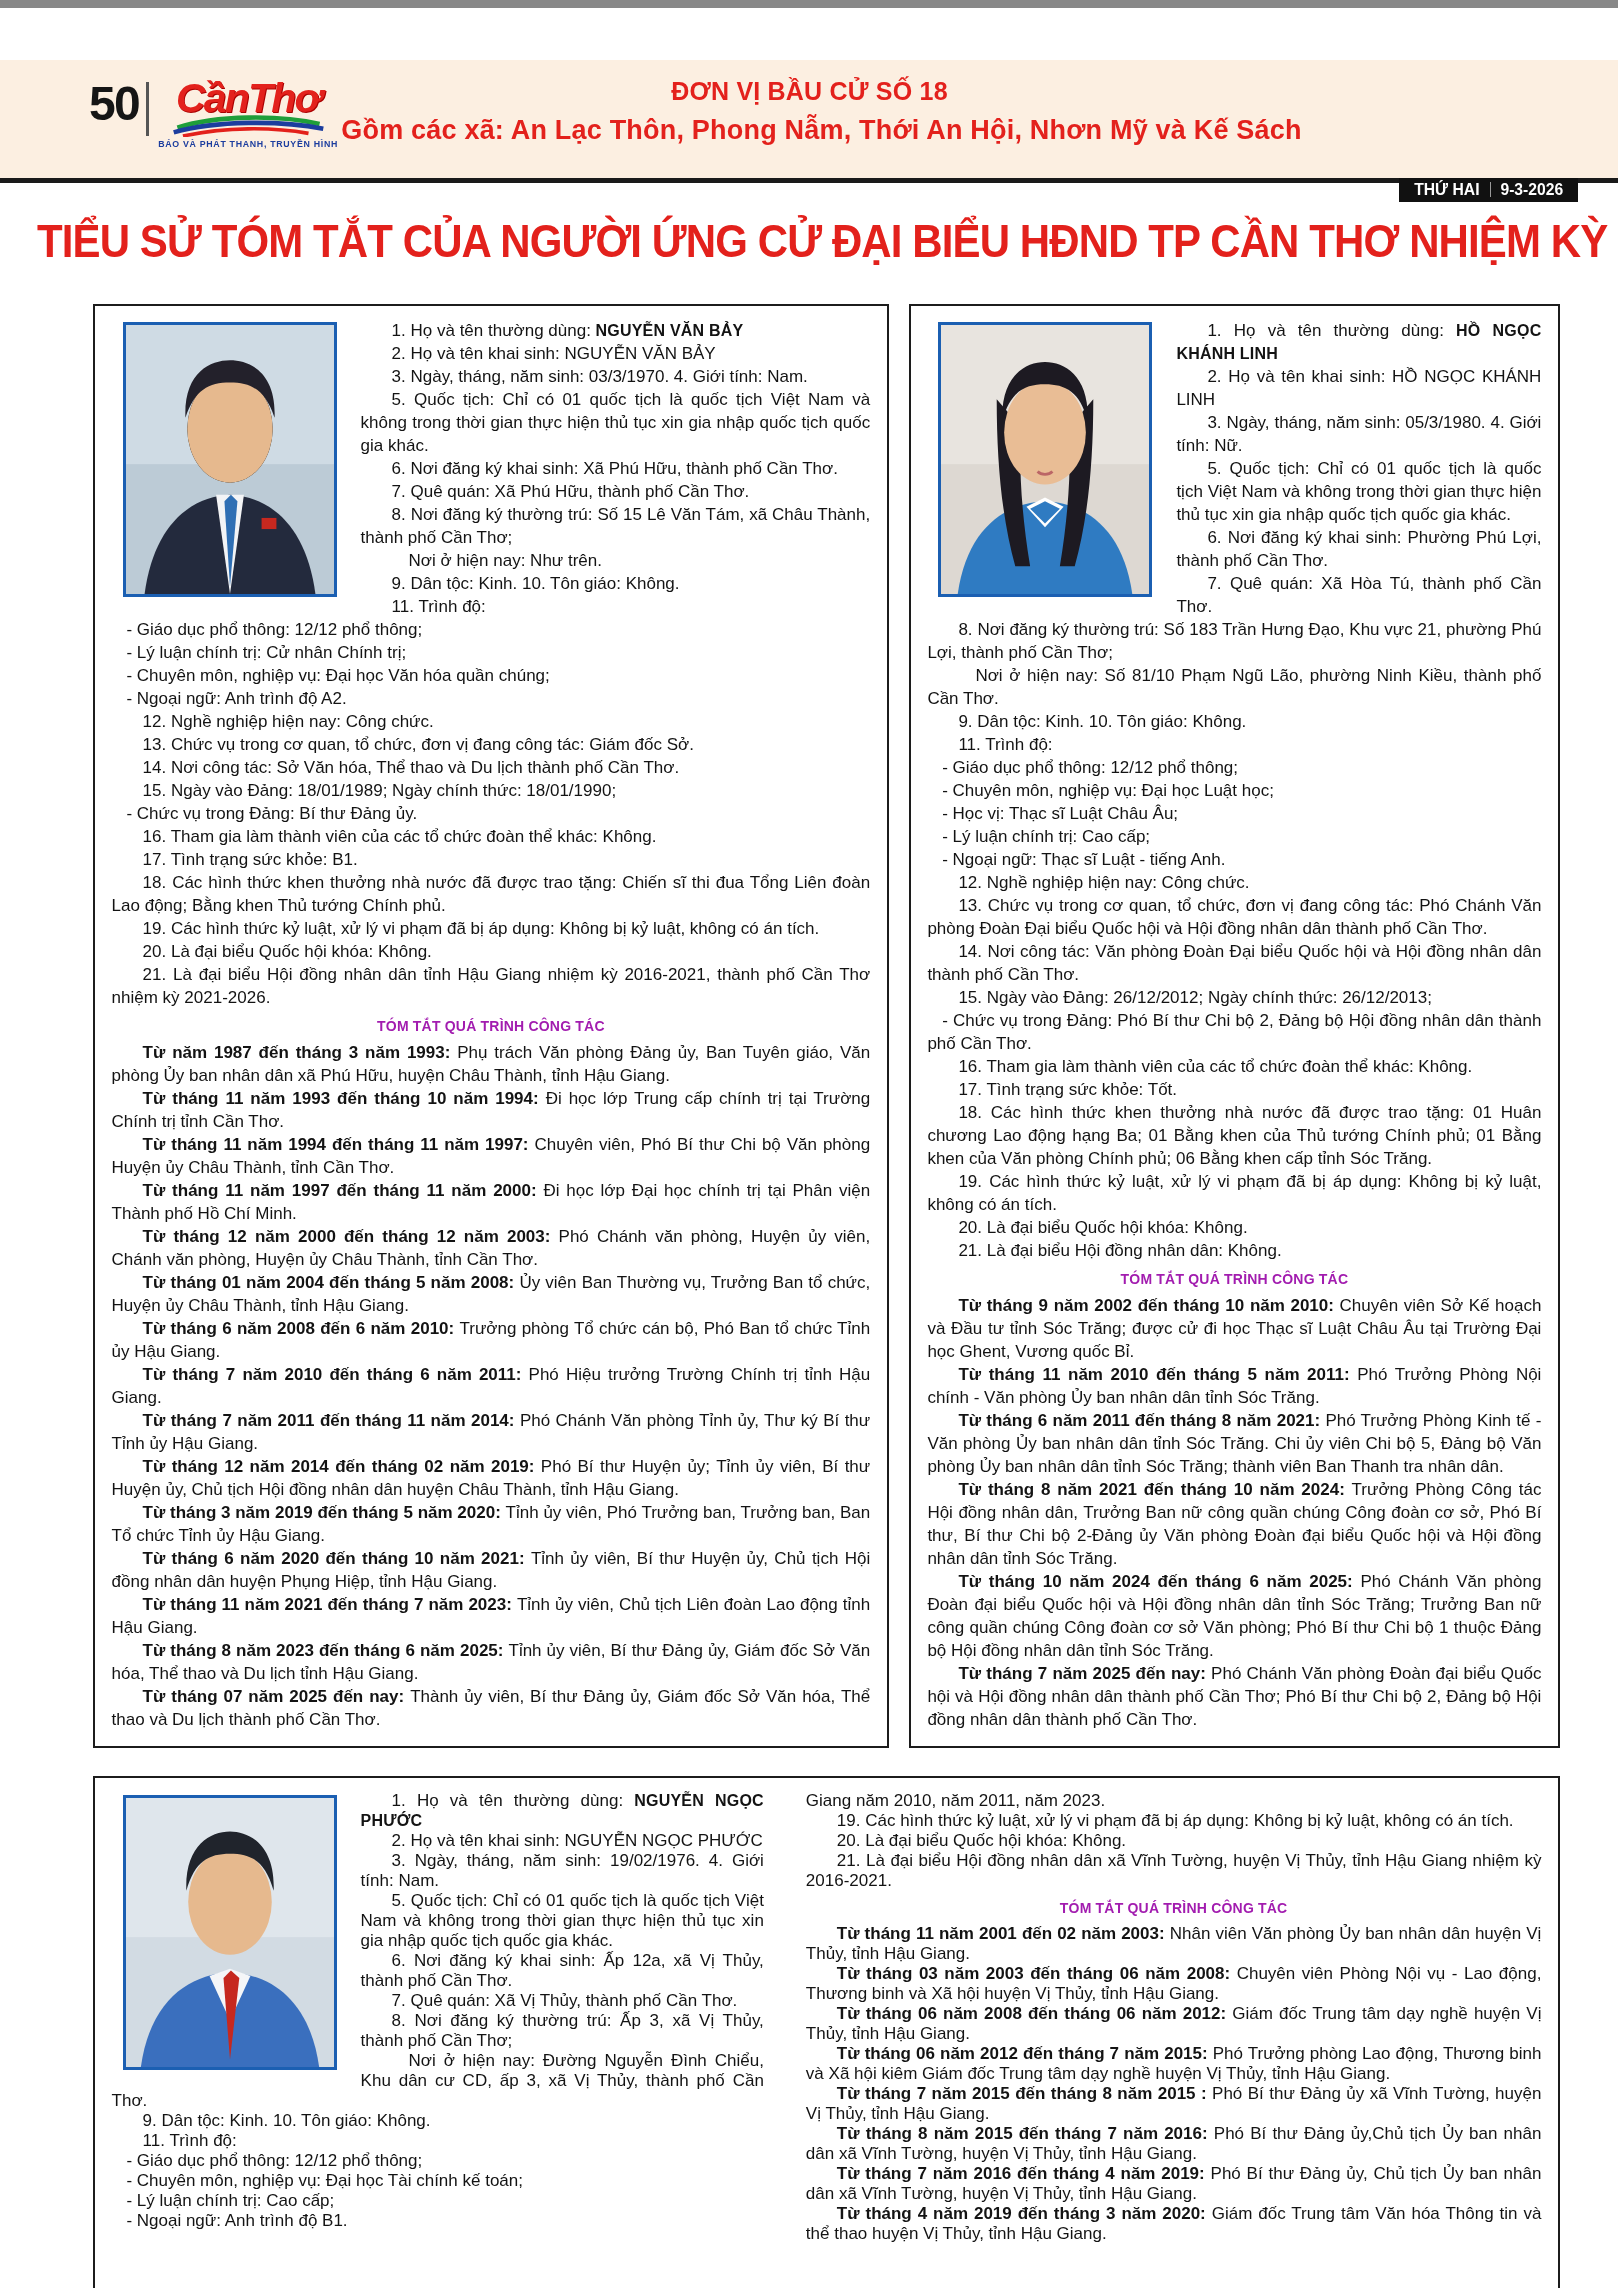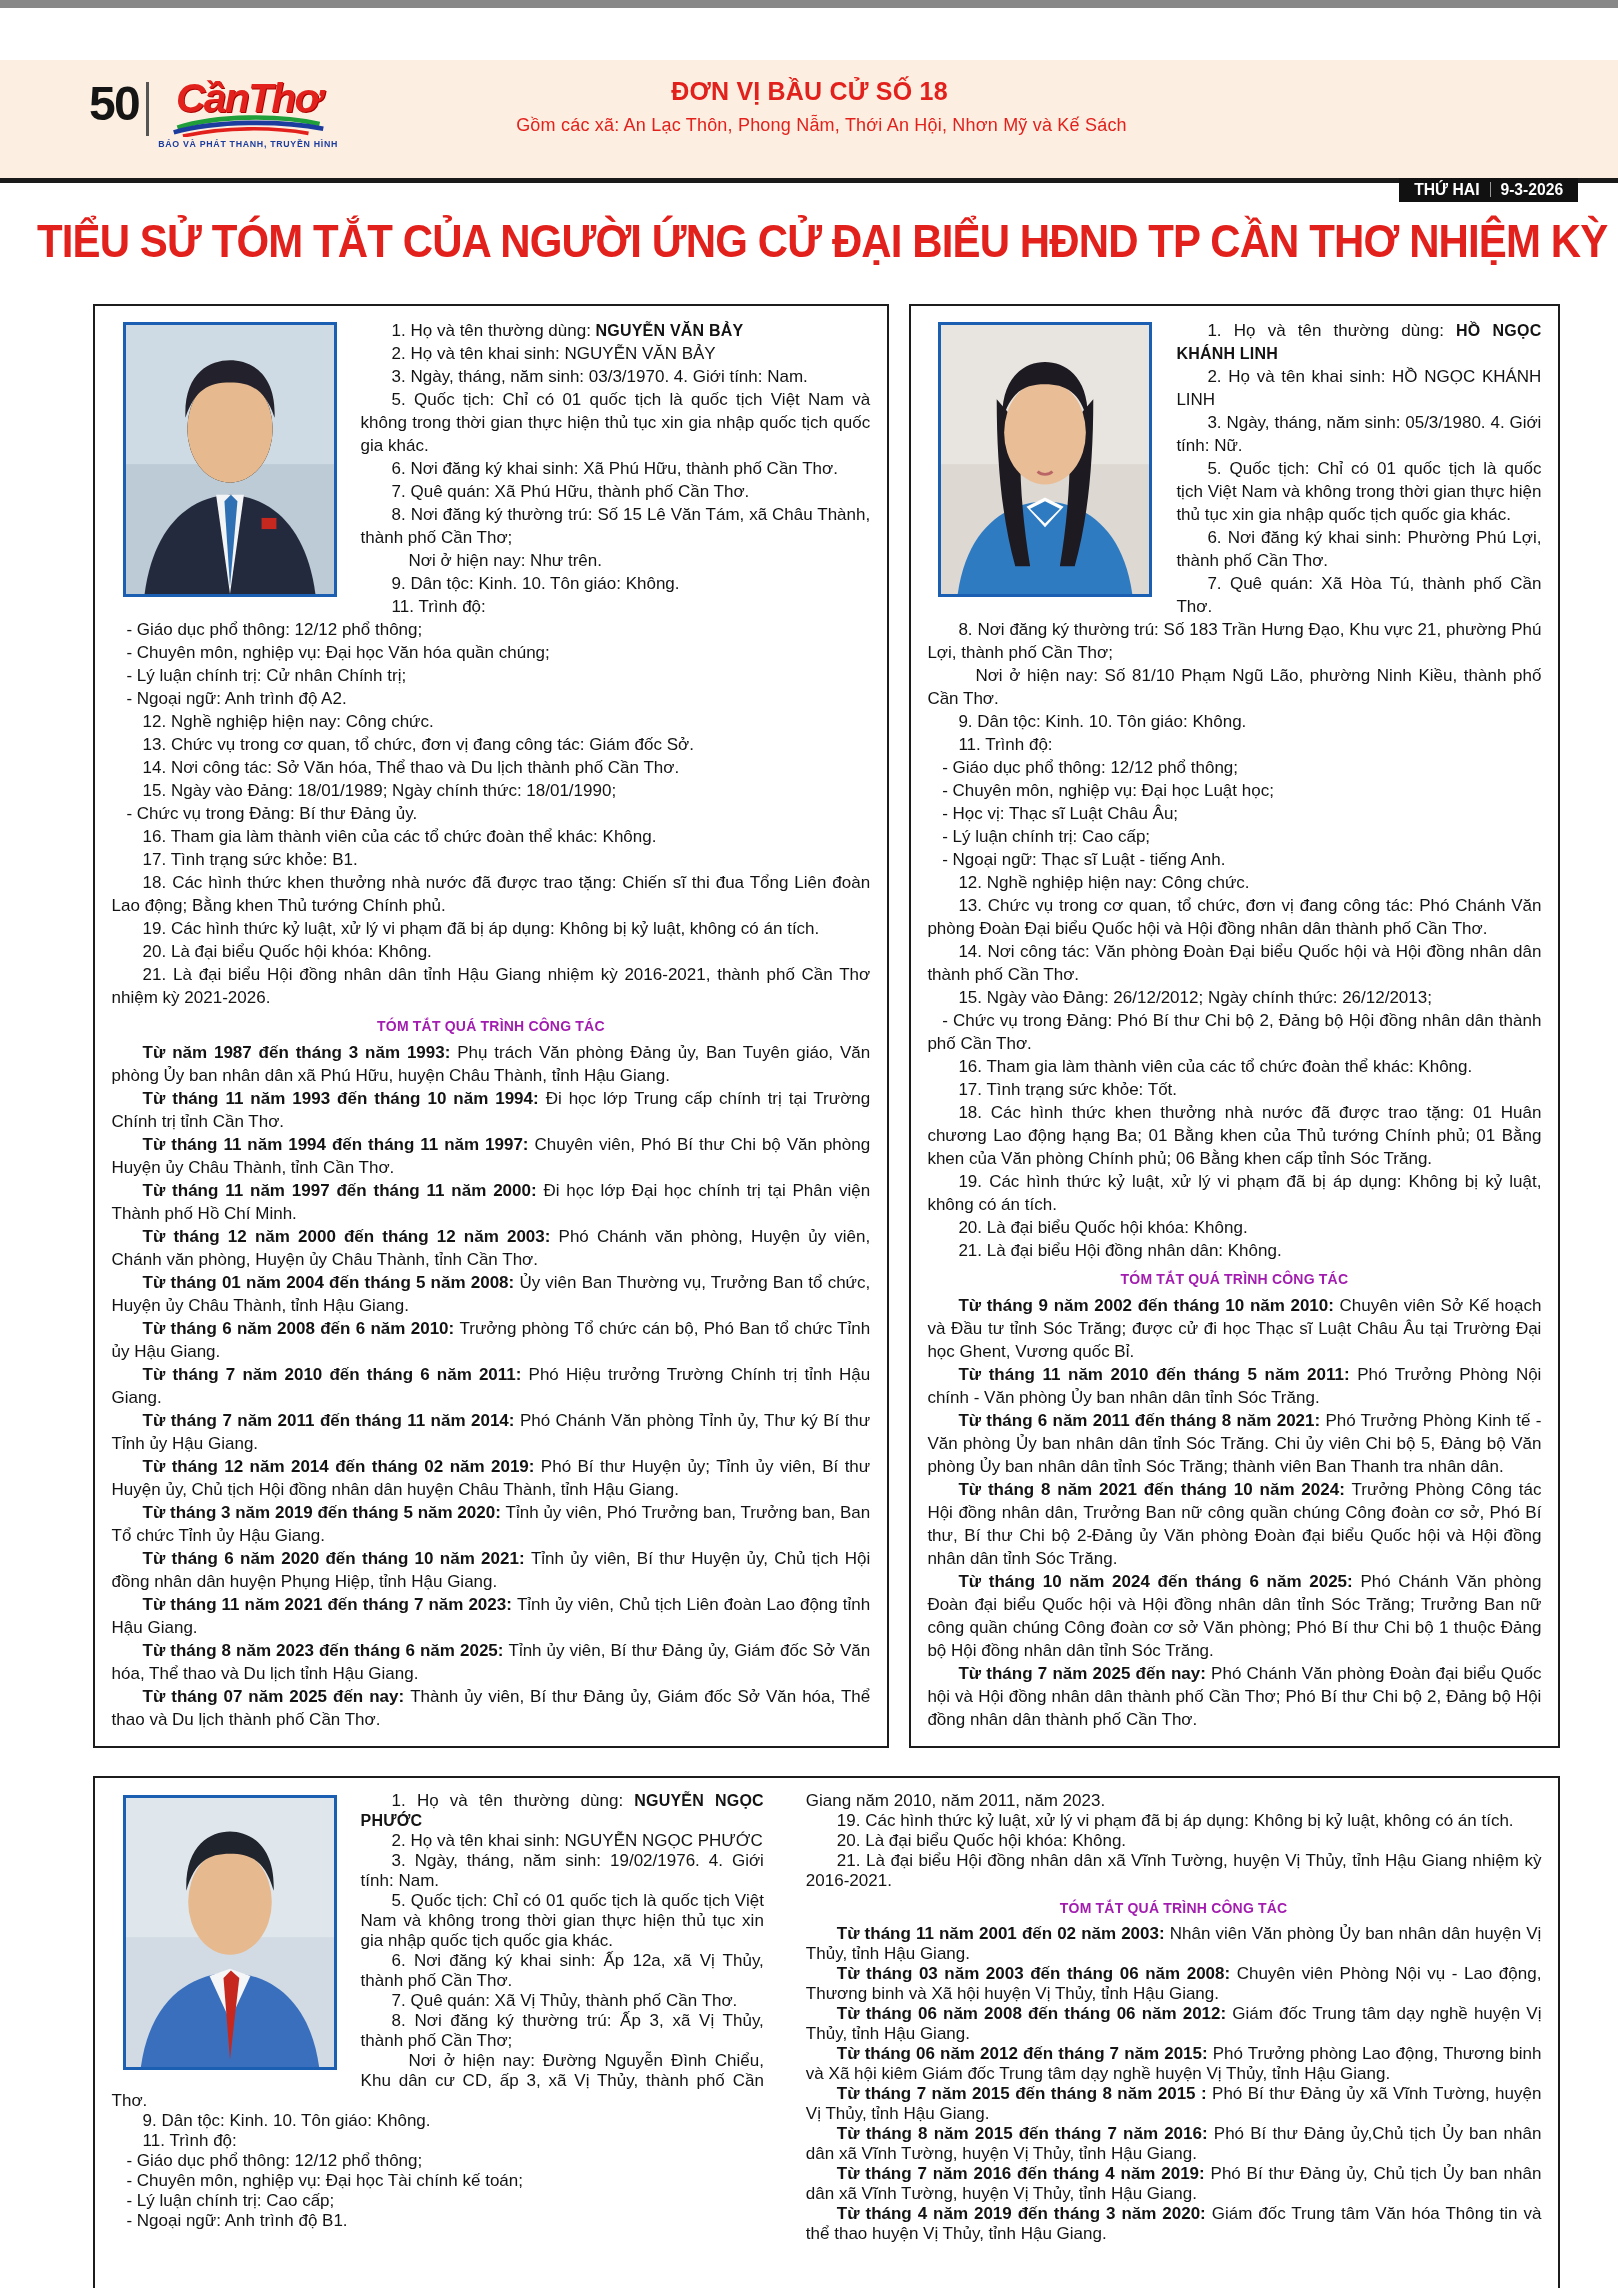--- a/index.html
+++ b/index.html
@@ -23,21 +23,21 @@
     letter-spacing:-1.8px;font-style:italic;text-shadow:0.9px 0.9px 0 #a00;
   }
   .brand-swoosh{margin-top:-3.7px;}
   .brand-tag{
     font-size:8.8px;font-weight:700;color:#1c3d9e;letter-spacing:0.7px;margin-top:1.8px;white-space:nowrap;
   }
   .mast-center{
     position:absolute;left:0;right:0;top:16.6px;text-align:center;color:#e3211c;
   }
   .unit-line1{font-size:25px;font-weight:700;letter-spacing:0.2px;}
-  .unit-line2{font-size:18px;font-weight:400;margin-top:9.2px;letter-spacing:0.2px;padding-left:24px;}
+  .unit-line2{font-size:27px;font-weight:700;margin-top:9.2px;letter-spacing:0.2px;padding-left:24px;}
   .mast-rule{height:4.6px;background:#1a1a1a;margin:0;}
   .date-badge{
     position:absolute;right:41px;top:100%;margin-top:0px;
     background:#111;color:#fff;font-size:15.7px;font-weight:700;
     padding:2.8px 14.8px 3.7px 14.8px;display:flex;align-items:center;gap:10px;
   }
   .date-sep{width:0.9px;height:14.8px;background:#9a9a9a;display:inline-block;}
   
   .main-title{
     margin:31px 37px 0 37px;text-align:center;color:#e3211c;
@@ -137,22 +137,22 @@
               <p class="num">2. Họ và tên khai sinh: NGUYỄN VĂN BẢY</p>
               <p class="num">3. Ngày, tháng, năm sinh: 03/3/1970.   4. Giới tính: Nam.</p>
               <p class="num">5. Quốc tịch: Chỉ có 01 quốc tịch là quốc tịch Việt Nam và không trong thời gian thực hiện thủ tục xin gia nhập quốc tịch quốc gia khác.</p>
               <p class="num">6. Nơi đăng ký khai sinh: Xã Phú Hữu, thành phố Cần Thơ.</p>
               <p class="num">7. Quê quán: Xã Phú Hữu, thành phố Cần Thơ.</p>
               <p class="num">8. Nơi đăng ký thường trú: Số 15 Lê Văn Tám, xã Châu Thành, thành phố Cần Thơ;</p>
               <p class="addr">Nơi ở hiện nay: Như trên.</p>
               <p class="num">9. Dân tộc:  Kinh.     10. Tôn giáo: Không.</p>
               <p class="num">11. Trình độ:</p>
               <p class="dash">- Giáo dục phổ thông: 12/12 phổ thông;</p>
+              <p class="dash">- Lý luận chính trị: Cử nhân Chính trị;</p>
               <p class="dash">- Chuyên môn, nghiệp vụ: Đại học Văn hóa quần chúng;</p>
-              <p class="dash">- Lý luận chính trị: Cử nhân Chính trị;</p>
               <p class="dash">- Ngoại ngữ: Anh trình độ A2.</p>
               <p class="num">12. Nghề nghiệp hiện nay: Công chức.</p>
               <p class="num">13. Chức vụ trong cơ quan, tổ chức, đơn vị đang công tác: Giám đốc Sở.</p>
               <p class="num">14. Nơi công tác: Sở Văn hóa, Thể thao và Du lịch thành phố Cần Thơ.</p>
               <p class="num">15. Ngày vào Đảng: 18/01/1989; Ngày chính thức: 18/01/1990;</p>
               <p class="dash">- Chức vụ trong Đảng: Bí thư Đảng ủy.</p>
               <p class="num">16. Tham gia làm thành viên của các tổ chức đoàn thể khác: Không.</p>
               <p class="num">17. Tình trạng sức khỏe: B1.</p>
               <p class="num">18. Các hình thức khen thưởng nhà nước đã được trao tặng: Chiến sĩ thi đua Tổng Liên đoàn Lao động; Bằng khen Thủ tướng Chính phủ.</p>
               <p class="num">19. Các hình thức kỷ luật, xử lý vi phạm đã bị áp dụng: Không bị kỷ luật, không có án tích.</p>

